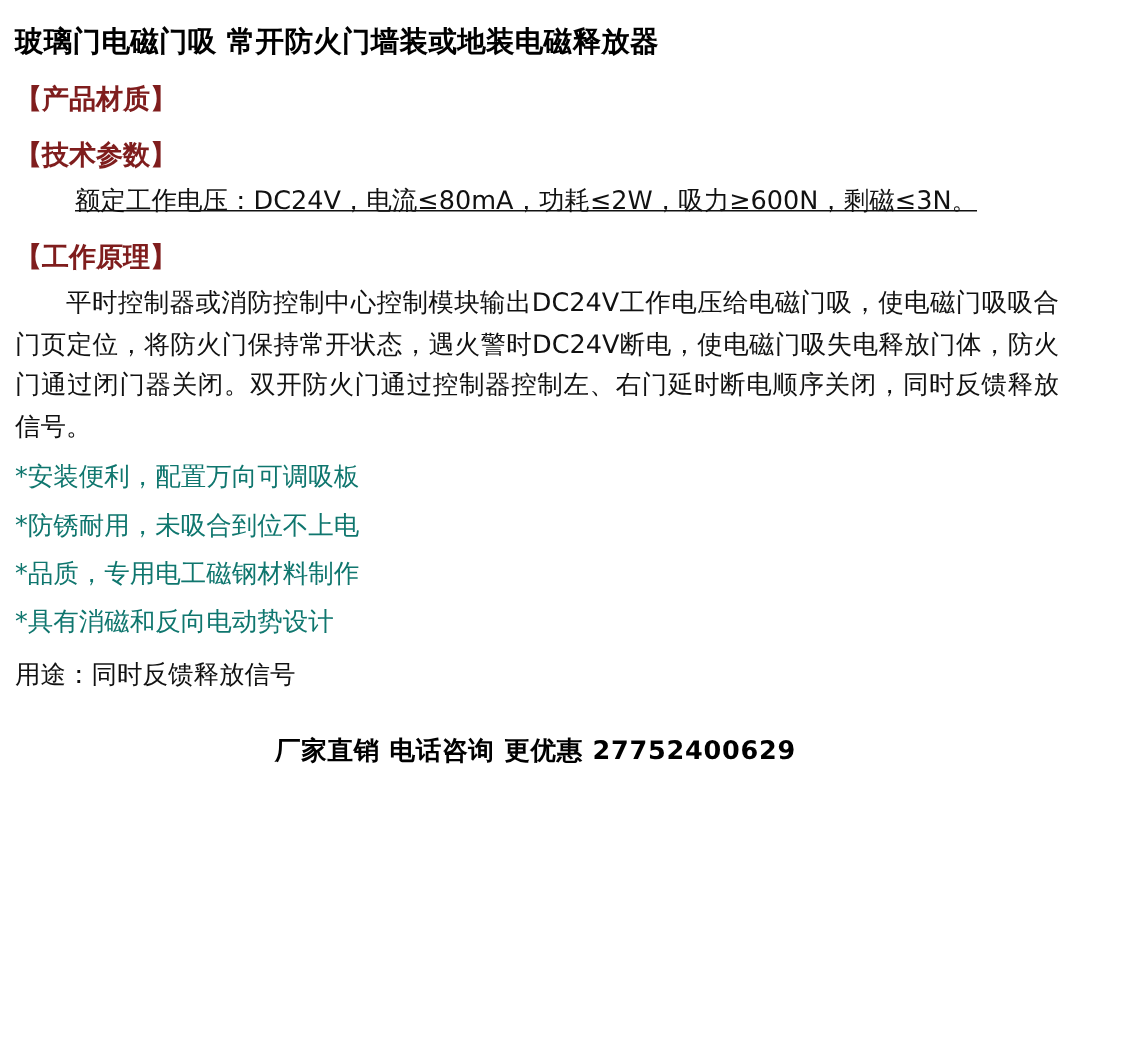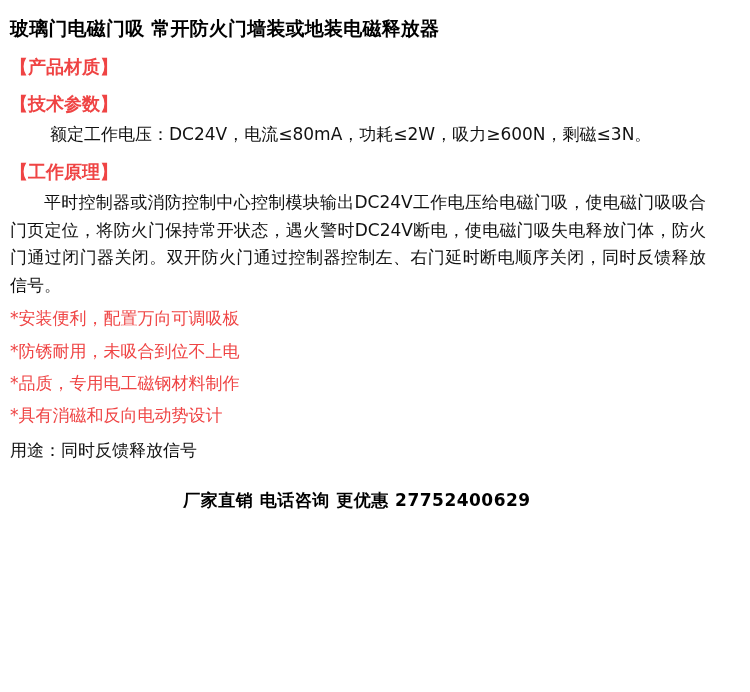--- a/index.html
+++ b/index.html
@@ -27,40 +27,41 @@
     line-height: 1.5;
     letter-spacing: 0.2px;
     margin: 4px 0 10px 2px;
     color: #000000;
   }
   .section-head {
     font-size: 18px;
     font-weight: bold;
     line-height: 1.5;
     margin: 10px 0 4px 2px;
-    color: #ef4444;
+    color: #7f1d1d;
   }
   .para {
     font-size: 17px;
     line-height: 1.62;
     margin: 2px 0 6px 2px;
     text-align: justify;
     color: #111111;
   }
   .para.indent {
     text-indent: 34px;
   }
   .para.indent-small {
     text-indent: 40px;
+    text-decoration: underline;
   }
   .bullet {
     font-size: 17px;
     line-height: 1.55;
     margin: 6px 0 6px 2px;
-    color: #ef4444;
+    color: #0f766e;
   }
   .info-line {
     font-size: 17px;
     line-height: 1.55;
     margin: 8px 0 2px 2px;
     color: #111111;
   }
   .footer {
     font-size: 17px;
     font-weight: bold;

